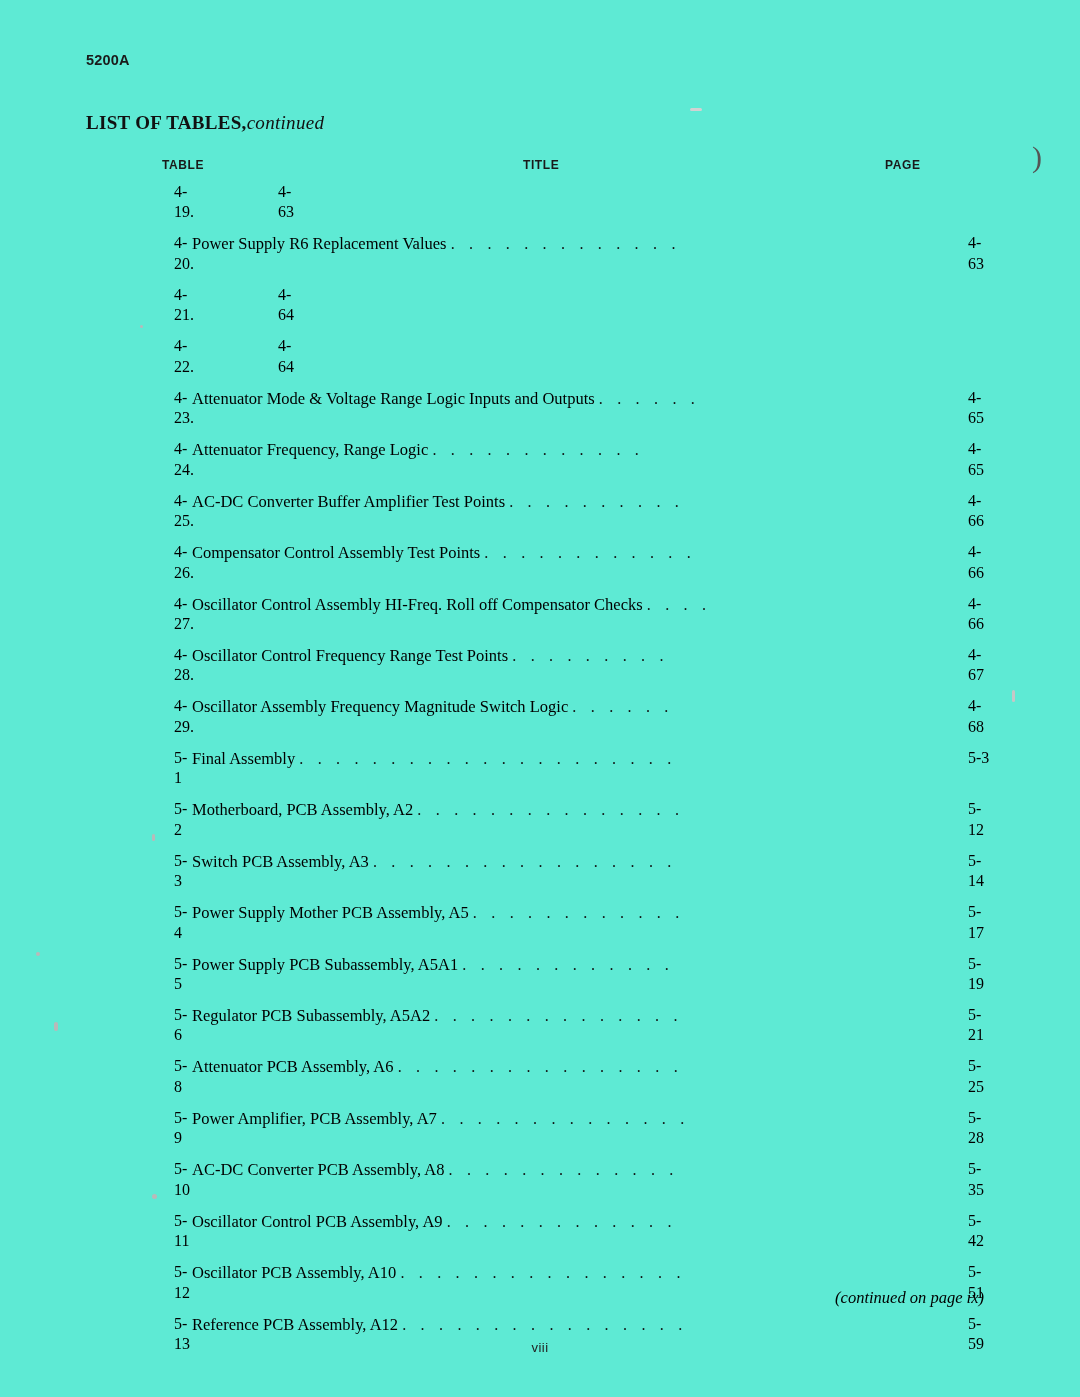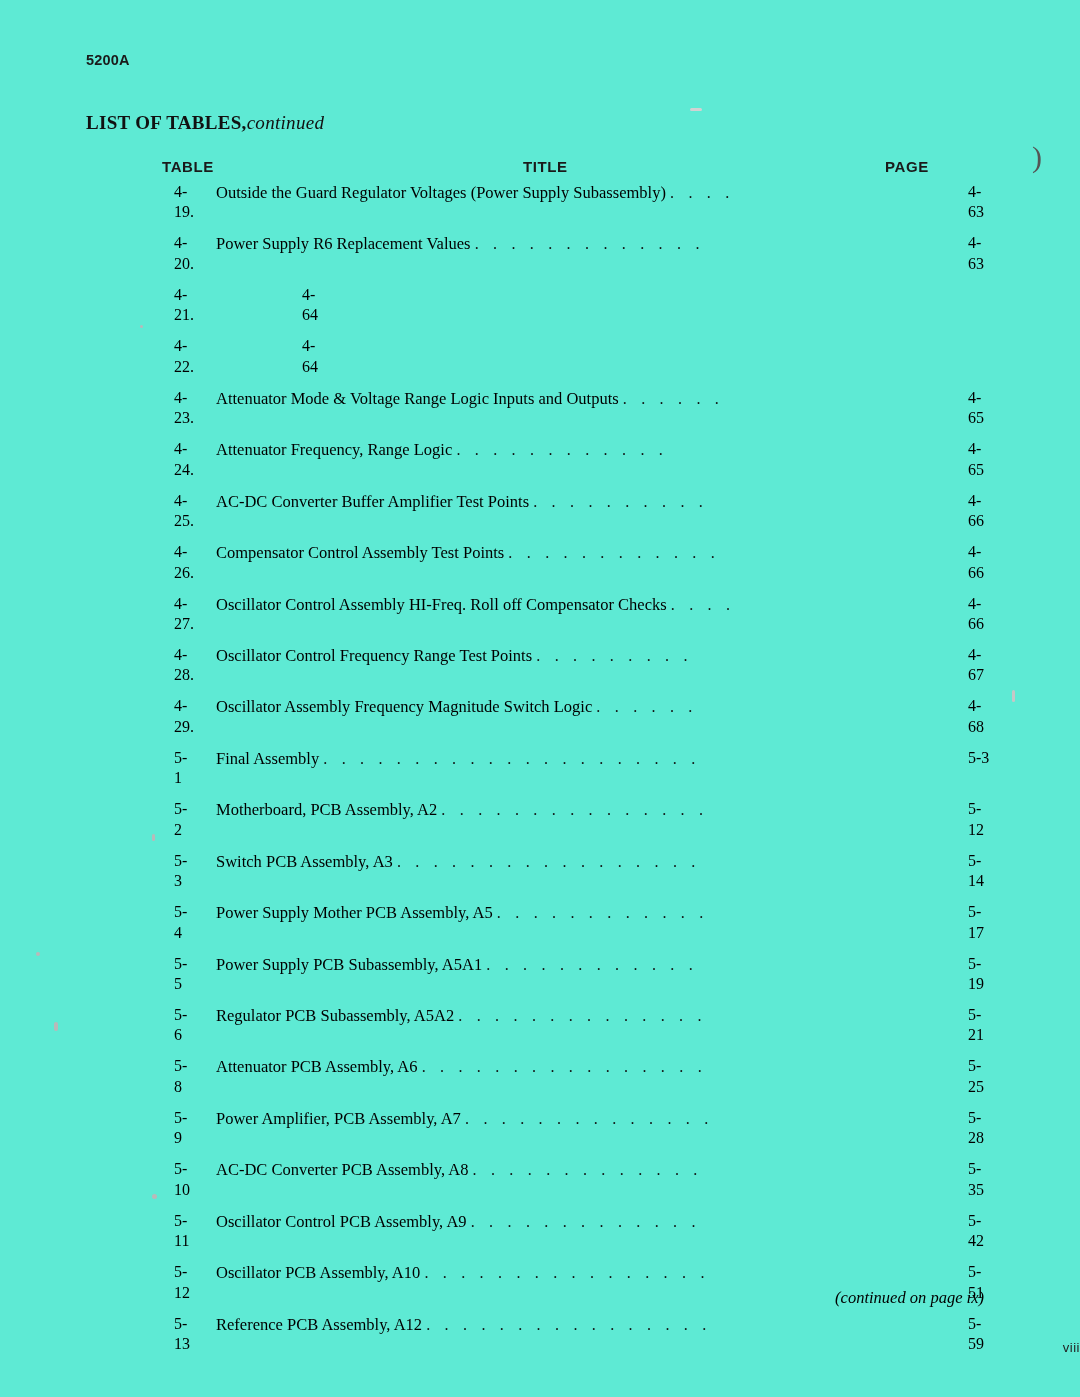--- a/index.html
+++ b/index.html
@@ -48,42 +48,41 @@
   }
 
   .col-headers {
     position: absolute;
     left: 86px;
     top: 158px;
     width: 908px;
     height: 18px;
     font-family: "Liberation Sans", sans-serif;
     font-weight: bold;
-    font-size: 15px;
+    font-size: 12px;
     letter-spacing: 0.6px;
     color: #1a1a1a;
   }
   .hdr-table { position: absolute; left: 76px; top: 0; }
   .hdr-title { position: absolute; left: 437px; top: 0; }
   .hdr-page  { position: absolute; left: 776px; top: 0; margin-left: 23px; }
 
   .toc {
     position: absolute;
     left: 86px;
     top: 182px;
     width: 908px;
   }
   .row {
     position: relative;
     display: flex;
     align-items: flex-start;
     font-size: 16.5px;
     line-height: 1.28;
     margin-bottom: 10.5px;
-    gap: 24px;
   }
   .row .num {
     width: 106px;
     flex: 0 0 106px;
     text-align: left;
     padding-left: 88px;
     box-sizing: border-box;
     font-size: 16px;
   }
   .row .title {
@@ -119,21 +118,21 @@
     right: 96px;
     top: 1288px;
     font-style: italic;
     font-size: 16.5px;
   }
   .folio {
     position: absolute;
     left: 0;
     right: 0;
     top: 1340px;
-    text-align: right;
+    text-align: center;
     font-family: "Liberation Sans", sans-serif;
     font-size: 13px;
     letter-spacing: 0.5px;
     color: #222;
   }
 
   .paren-mark {
     position: absolute;
     right: 38px;
     top: 140px;
@@ -168,21 +167,20 @@
   <div class="col-headers">
     <span class="hdr-table">TABLE</span>
     <span class="hdr-title">TITLE</span>
     <span class="hdr-page">PAGE</span>
   </div>
 
   <div class="toc">
 
     <div class="row">
       <span class="num">4-19.</span>
-      <span class="title"><span>Outside the Guard Regulator Voltages (Power Supply Subassembly)</span> <span class="dots">.  .  .  .</span></span>
       <span class="pg">4-63</span>
     </div>
 
     <div class="row">
       <span class="num">4-20.</span>
       <span class="title"><span>Power Supply R6 Replacement Values</span> <span class="dots">.  .  .  .  .  .  .  .  .  .  .  .  .</span></span>
       <span class="pg">4-63</span>
     </div>
 
     <div class="row">

